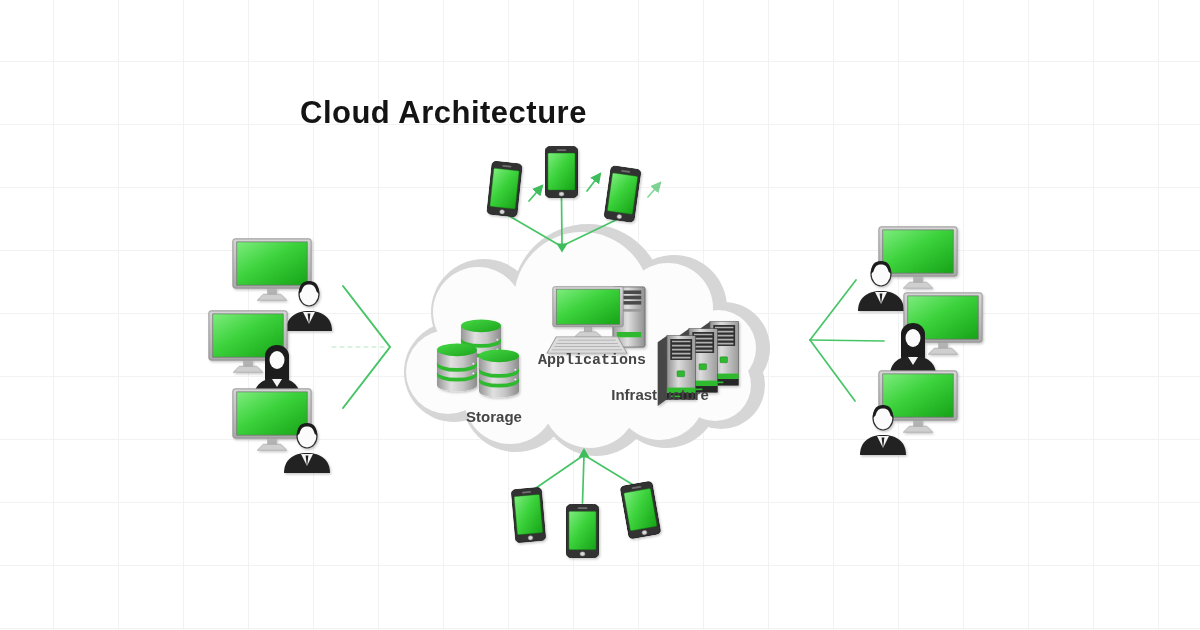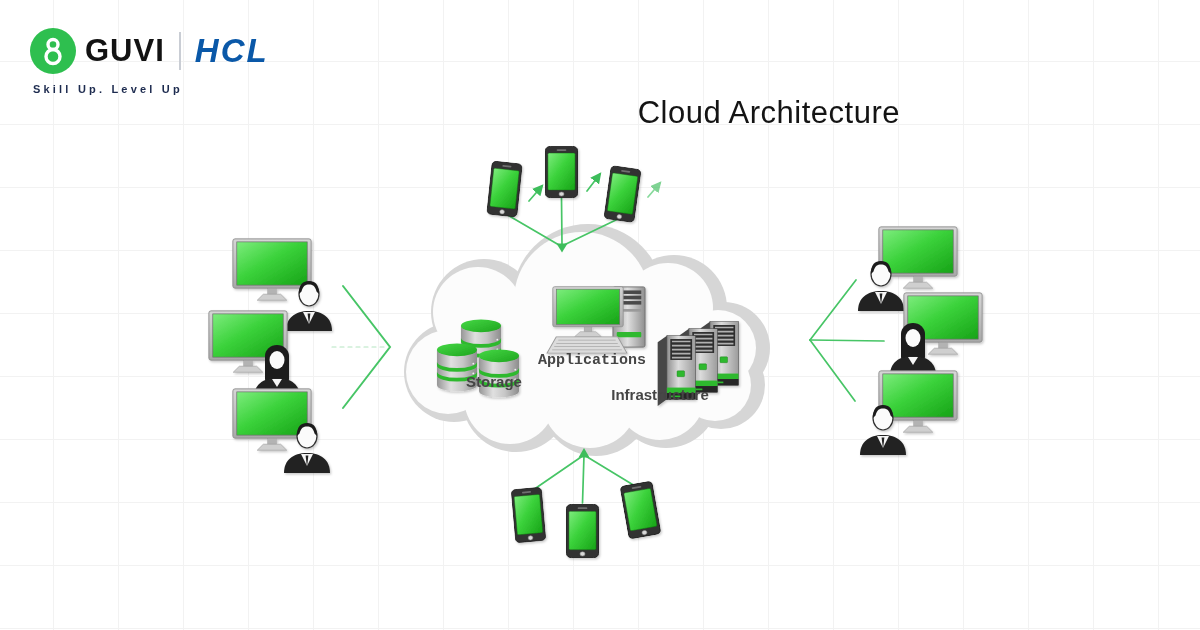--- a/index.html
+++ b/index.html
@@ -13,47 +13,33 @@
     background-position:53px 61px;
     font-family:"Liberation Sans", sans-serif;
   }
   .logo-block{position:absolute;left:30px;top:28px;}
   .logo-row{display:flex;align-items:center;}
   .guvi-mark{width:46px;height:46px;border-radius:50%;background:#2ebf4f;display:flex;align-items:center;justify-content:center;}
   .guvi-text{font-size:31px;font-weight:700;color:#121212;letter-spacing:1px;margin-left:9px;}
   .logo-divider{width:2px;height:38px;background:#c9cdd4;margin:0 14px;}
   .hcl-text{font-size:33px;font-weight:800;font-style:italic;color:#0a58a8;letter-spacing:2px;}
   .tagline{margin-top:9px;margin-left:3px;font-size:11px;font-weight:700;letter-spacing:3.2px;color:#1d2b4f;}
-  .page-title{position:absolute;left:300px;top:74px;width:600px;text-align:right;
-    font-size:31px;font-weight:400;color:#141414;letter-spacing:0.5px;}
+  .page-title{position:absolute;left:300px;top:74px;width:600px;text-align:left;
+    font-size:31px;font-weight:700;color:#141414;letter-spacing:0.5px;}
   .diagram-svg{position:absolute;left:0;top:0;width:1200px;height:630px;}
   .cloud-label{position:absolute;text-align:center;font-size:15px;font-weight:700;color:#454545;}
-  .lbl-storage{left:444px;top:373px;width:100px;text-align:center;}
+  .lbl-storage{left:444px;top:408px;width:100px;text-align:center;}
   .lbl-apps{left:538px;top:352px;width:100px;font-family:Liberation Mono, monospace;}
   .lbl-infra{left:604px;top:386px;width:112px;}
 </style>
 </head>
 <body>
 
 <div class="canvas">
 
-  <div class="logo-block">
-    <div class="logo-row">
-      <div class="guvi-mark">
-        <svg width="46" height="46" viewBox="0 0 46 46">
-          <circle cx="23" cy="16.5" r="5" fill="none" stroke="#ffffff" stroke-width="3.4"></circle>
-          <circle cx="23" cy="28.5" r="7" fill="none" stroke="#ffffff" stroke-width="3.4"></circle>
-        </svg>
-      </div>
-      <span class="guvi-text">GUVI</span>
-      <span class="logo-divider"></span>
-      <span class="hcl-text">HCL</span>
-    </div>
-    <div class="tagline">Skill Up. Level Up</div>
-  </div>
 
   <h1 class="page-title">Cloud Architecture</h1>
 
   <svg class="diagram-svg" viewBox="0 0 1200 630">
     <defs>
       <linearGradient id="scr" x1="0" y1="0" x2="1" y2="1">
         <stop offset="0" stop-color="#7dec7d"></stop>
         <stop offset="0.45" stop-color="#3bd23b"></stop>
         <stop offset="1" stop-color="#17a317"></stop>
       </linearGradient>

